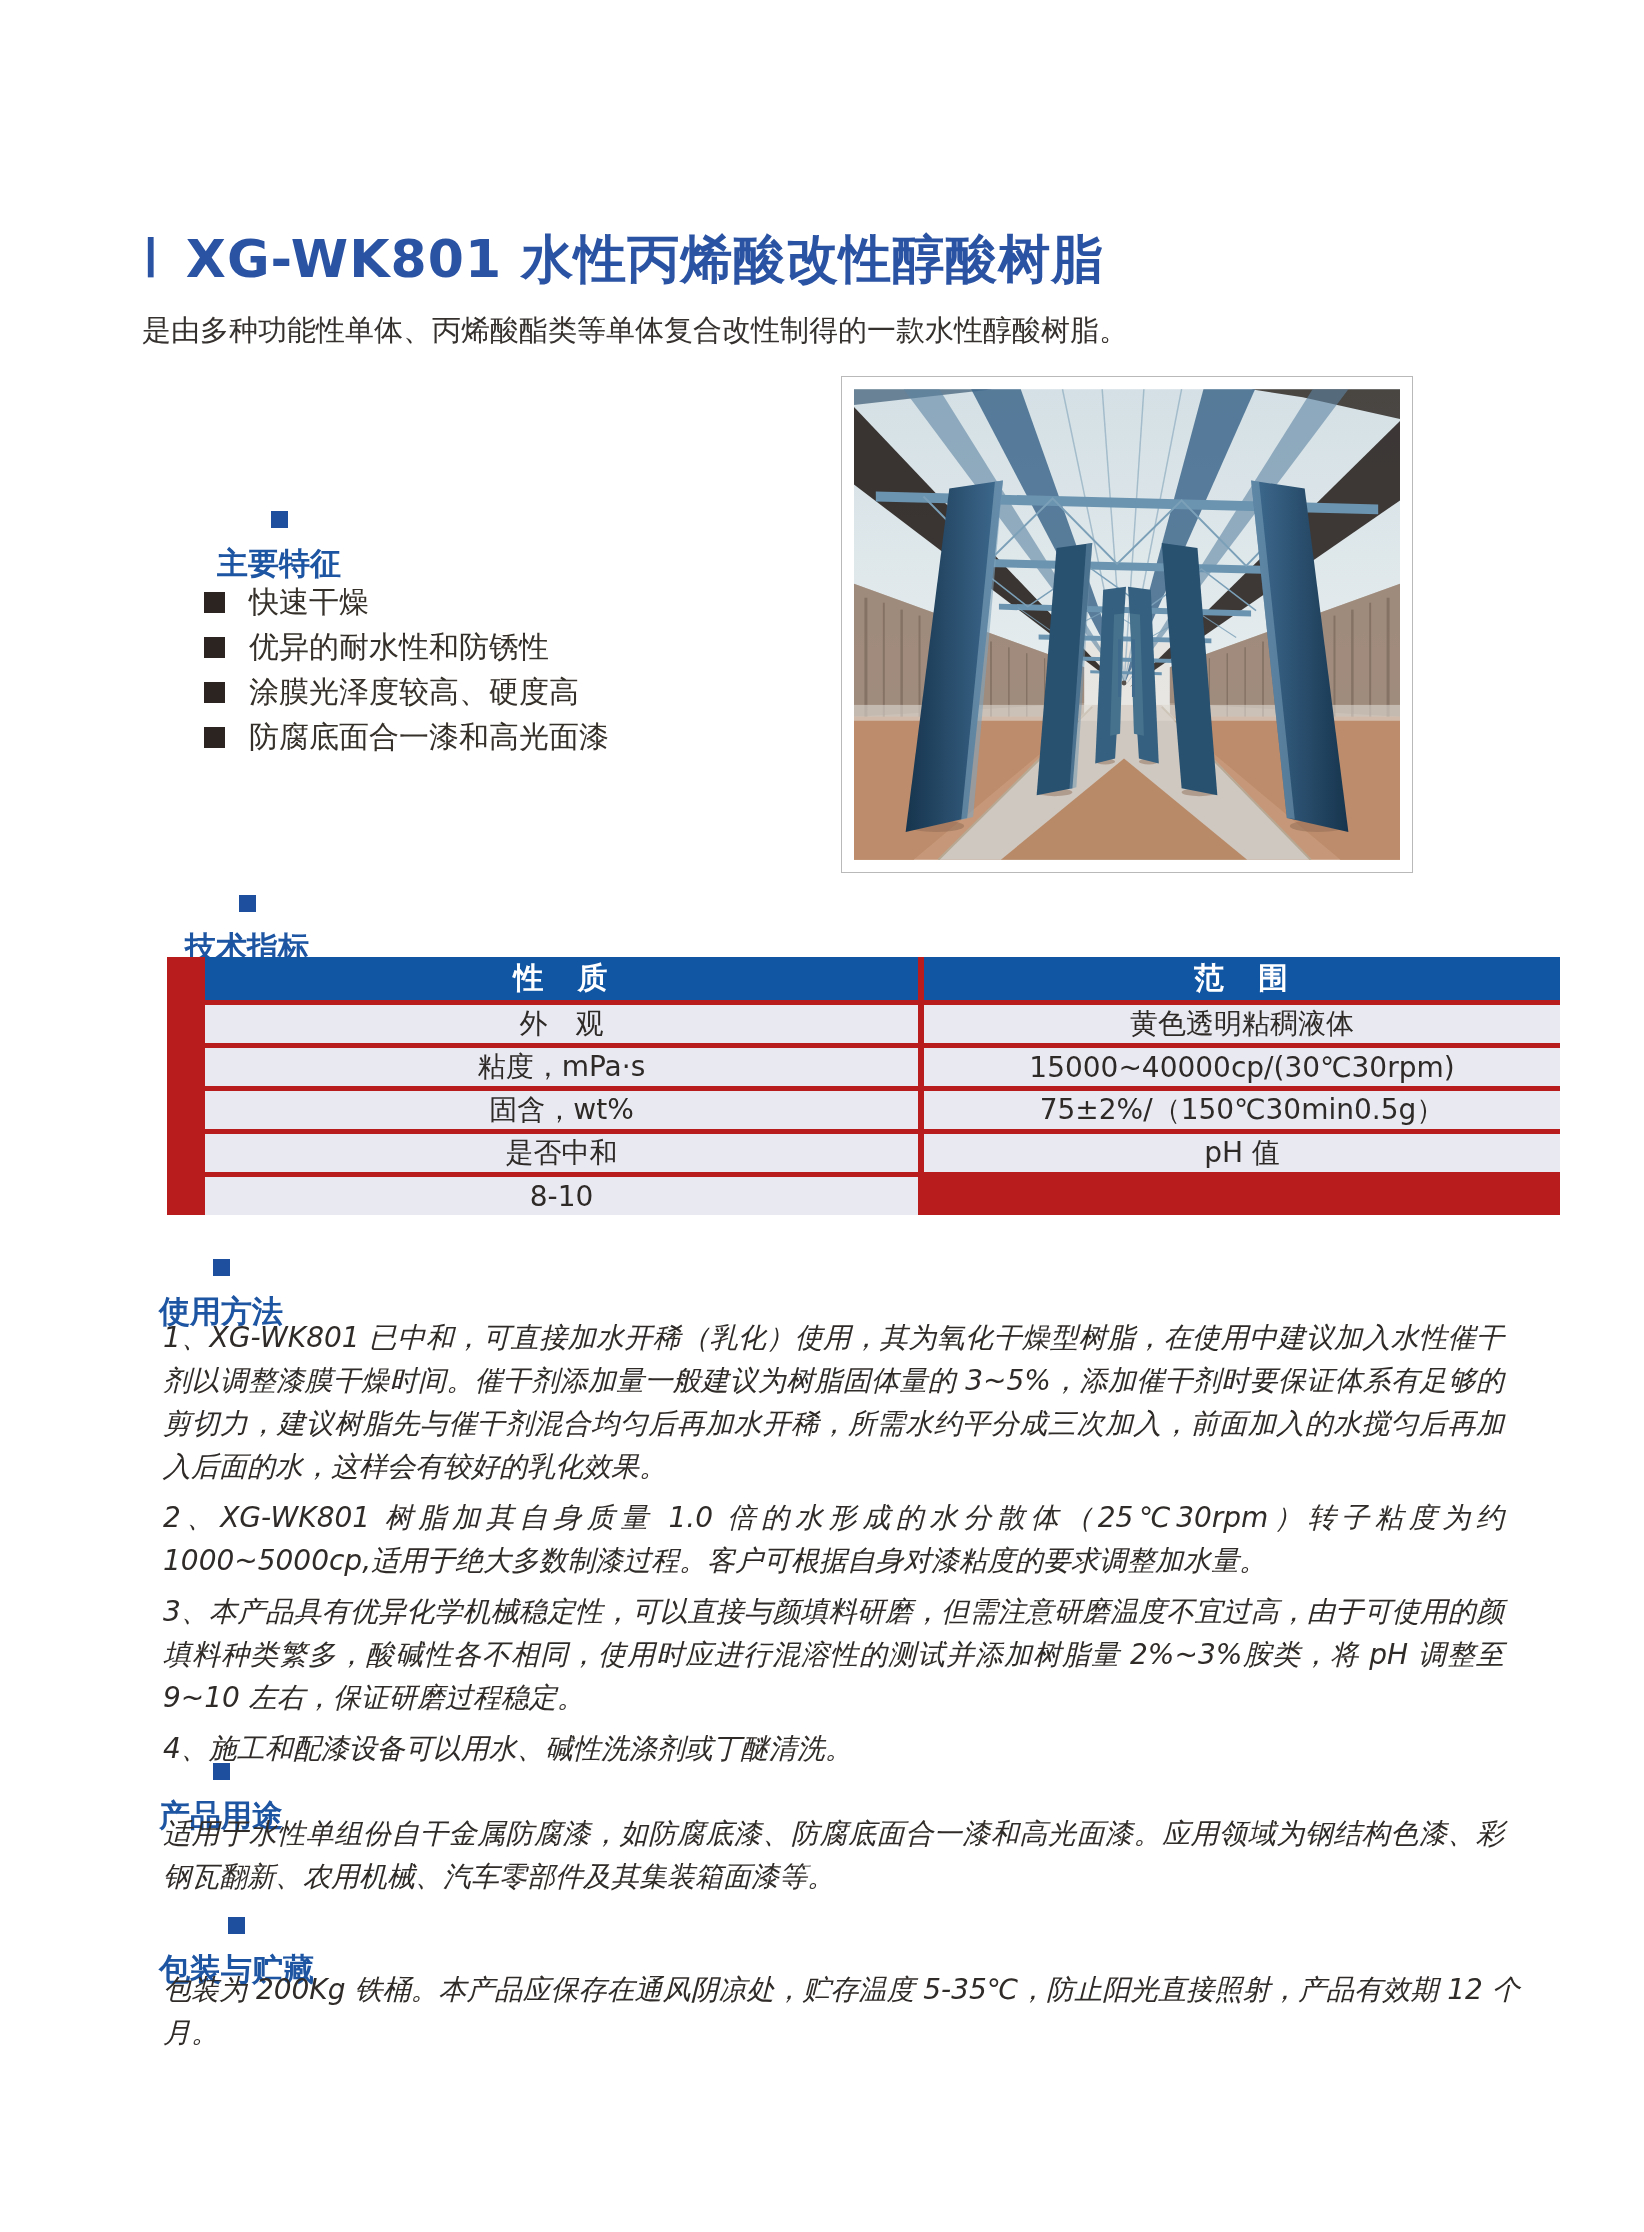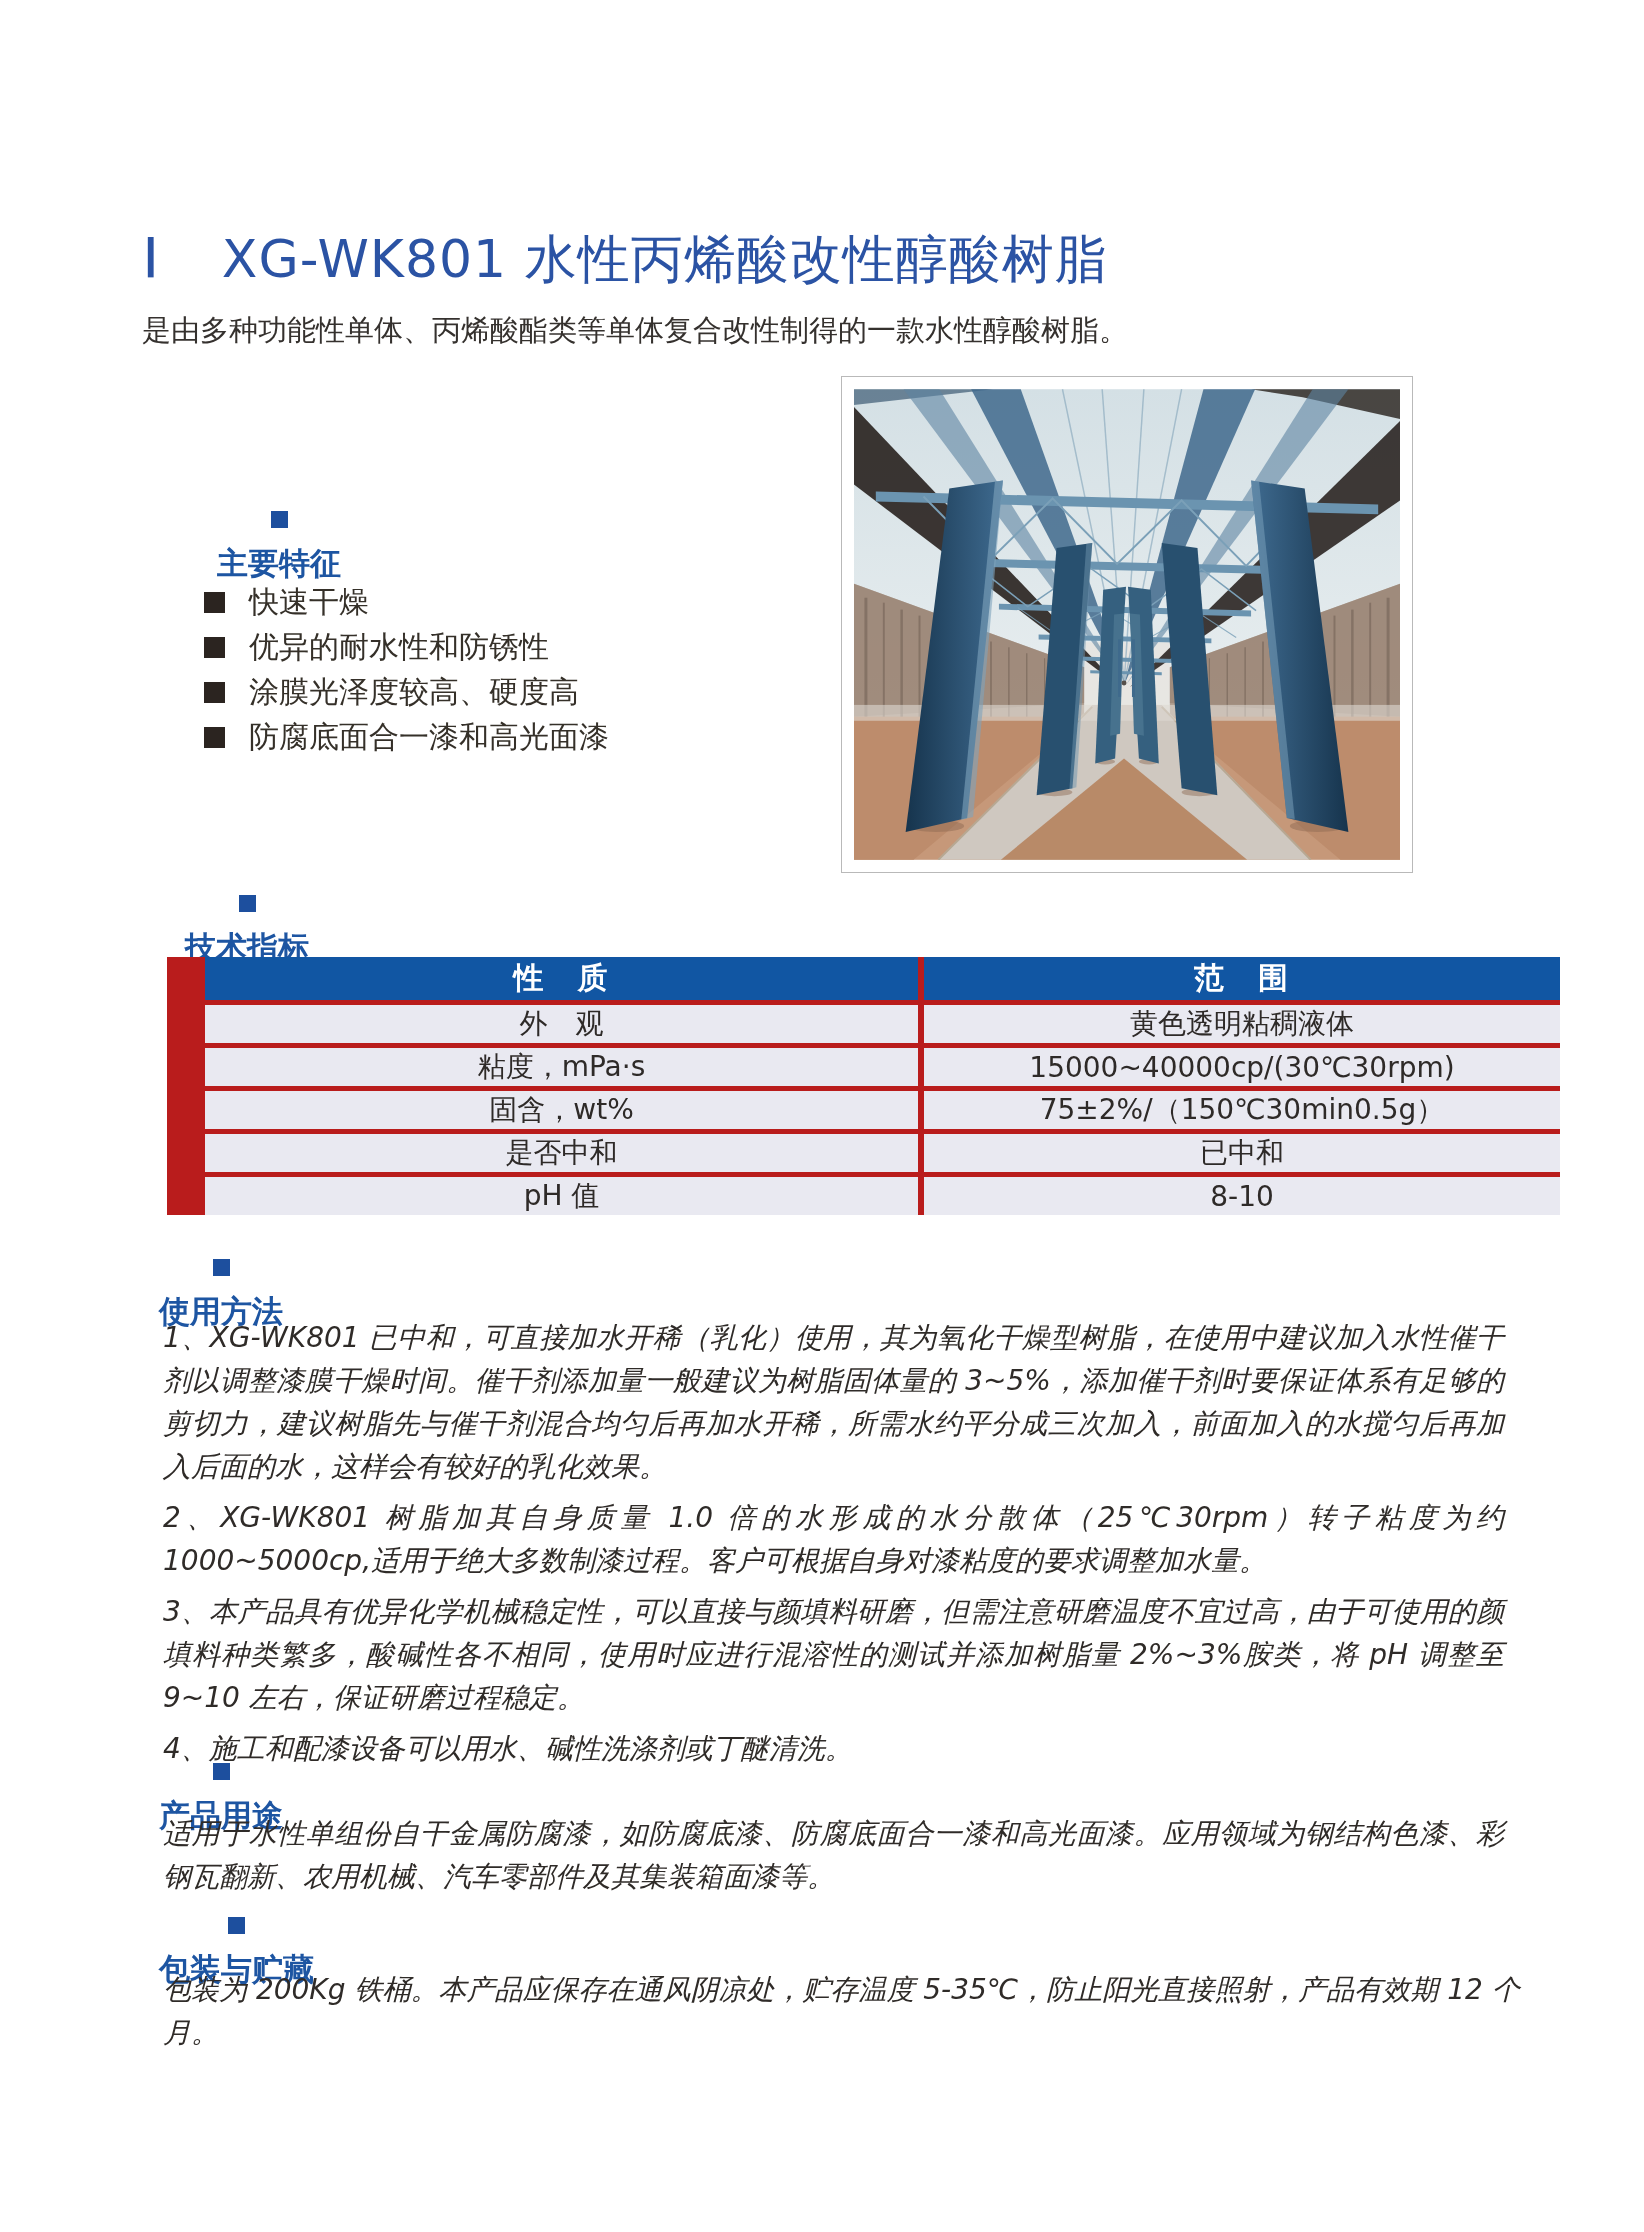--- a/index.html
+++ b/index.html
@@ -3,21 +3,21 @@
 <meta charset="utf-8">
 <style>
   html,body { margin:0; padding:0; background:#ffffff; }
   .page {
     position:relative; width:1645px; height:2233px; background:#ffffff;
     font-family:"DejaVu Sans", sans-serif; color:#2e2b28; overflow:hidden;
   }
   
   .title-row { position:absolute; left:145px; top:225px; display:flex; align-items:baseline; gap:20px; }
   .title-prefix { font-size:56px; font-weight:bold; color:#2b53a4; transform:scaleX(.55); transform-origin:left; }
-  .title-text { font-size:52px; font-weight:normal; color:#2b53a4; letter-spacing:1px;margin-left:36px; }
+  .title-text { font-size:52px; font-weight:bold; color:#2b53a4; letter-spacing:1px; }
   .subtitle { position:absolute; left:142px; top:311px; font-size:29px; color:#35312e; }
 
   
   .sec { position:absolute; display:flex; align-items:center; gap:15px;
          color:#1d55a2; font-size:31px; font-weight:bold;flex-direction:column; }
   .sec .sq { width:17px; height:17px; background:#1d4f9e; flex:0 0 auto; }
   #sec-features { left:217px; top:511px; }
   #sec-specs    { left:185px; top:895px; }
   #sec-usage    { left:159px; top:1259px; }
   #sec-apps     { left:159px; top:1763px; }
@@ -212,21 +212,20 @@
   <div class="spec-table">
     <div class="th">性　质</div>
     <div class="th">范　围</div>
     <div class="td">外　观</div>
     <div class="td">黄色透明粘稠液体</div>
     <div class="td">粘度，mPa·s</div>
     <div class="td">15000~40000cp/(30℃30rpm)</div>
     <div class="td">固含，wt%</div>
     <div class="td">75±2%/（150℃30min0.5g）</div>
     <div class="td">是否中和</div>
-    <div class="td">已中和</div>
     <div class="td">pH 值</div>
     <div class="td">8-10</div>
   </div>
 
   <div class="sec" id="sec-usage">
     <span class="sq"></span>
     <span>使用方法</span>
   </div>
   <div class="body-text" id="usage-body">
     <p>1、XG-WK801 已中和，可直接加水开稀（乳化）使用，其为氧化干燥型树脂，在使用中建议加入水性催干剂以调整漆膜干燥时间。催干剂添加量一般建议为树脂固体量的 3~5%，添加催干剂时要保证体系有足够的剪切力，建议树脂先与催干剂混合均匀后再加水开稀，所需水约平分成三次加入，前面加入的水搅匀后再加入后面的水，这样会有较好的乳化效果。</p>

